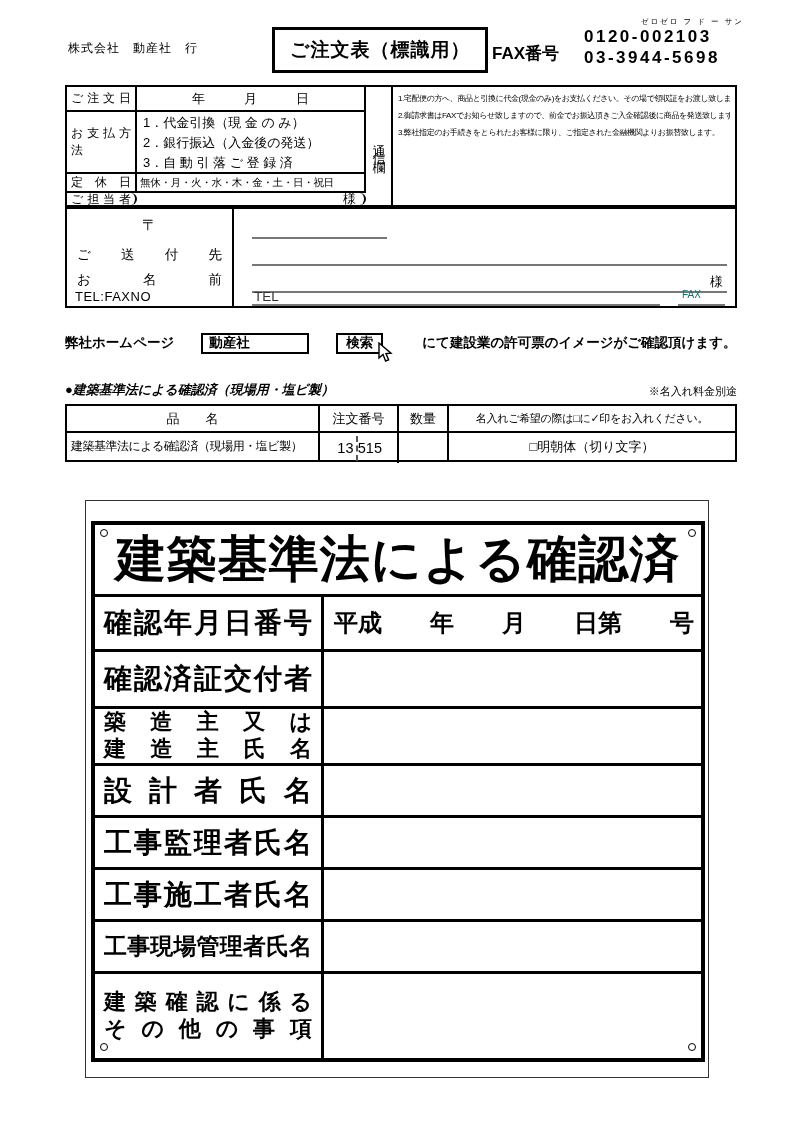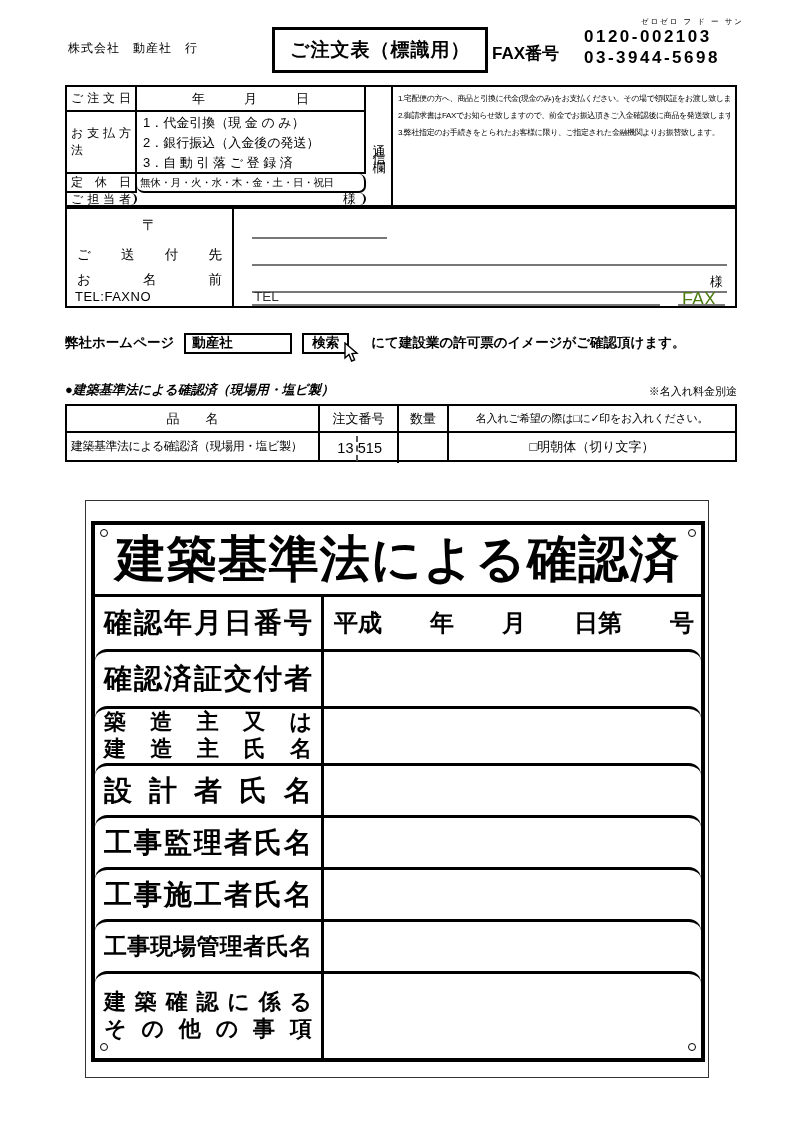--- a/index.html
+++ b/index.html
@@ -18,46 +18,46 @@
   
   .order-table { left:65px; top:85px; width:672px; height:122px; border:2px solid #000; display:grid;
     grid-template-columns:70px 229px 27px 1fr; grid-template-rows:25px 62px 19px 1fr; }
   .ot-cell { border-right:2px solid #000; border-bottom:2px solid #000; overflow:hidden; }
   .ot-cell.last-row { border-bottom:none;border-radius:6px; }
   .ot-label { display:flex; align-items:center; padding:0 4px; }
   .ot-label span { width:100%; font-size:12px; text-align:justify; text-align-last:justify; }
   .ot-date { display:flex; align-items:center; justify-content:center; font-size:13px; }
   .ot-pay { padding:1px 6px; font-size:13px; }
   .ot-pay div { line-height:20px; white-space:nowrap; }
-  .ot-holiday { display:flex; align-items:center; padding:8px 3px; font-size:10.5px; letter-spacing:-0.3px; white-space:nowrap;border-radius:7px; }
+  .ot-holiday { display:flex; align-items:center; padding:8px 3px; font-size:10.5px; letter-spacing:-0.3px; white-space:nowrap; }
   .ot-person { display:flex; align-items:center; justify-content:flex-end; padding-right:8px; font-size:13px; }
   .ot-comm { grid-column:3; grid-row:1/5; border-right:2px solid #000; border-bottom:none; display:flex; align-items:center; justify-content:center;
     writing-mode:vertical-rl; text-orientation:upright; font-size:13px; letter-spacing:8px; }
   .ot-notes { grid-column:4; grid-row:1/5; border:none; padding:4px 5px; }
   .note-line { font-size:8px; letter-spacing:-0.4px; line-height:2.1; white-space:nowrap; overflow:hidden; }
 
   
   .addr-table { left:65px; top:207px; width:672px; height:101px; border:2px solid #000; display:flex; }
   .addr-labels { width:167px; border-right:2px solid #000; position:relative; }
   .addr-postal { position:absolute; left:0; right:0; top:7px; text-align:center; font-size:15px; }
   .addr-lab { position:absolute; left:10px; right:10px; font-size:13.5px; text-align:justify; text-align-last:justify; }
   .addr-telfax-lab { position:absolute; left:8px; top:80px; font-size:13px; letter-spacing:0.5px; }
   .addr-right { flex:1; position:relative; }
   .u-line { position:absolute; border-bottom:2px solid #777; }
   .postal-line { left:18px; top:28px; width:135px; }
   .recipient-line { left:18px; top:55px; right:8px; }
   .name-line { left:18px; top:82px; right:8px; }
   .name-sama { position:absolute; right:12px; top:64px; font-size:13px; }
   .tel-text { position:absolute; left:20px; top:80px; font-size:13.5px; color:#333; }
   .tel-line { left:18px; top:95px; width:408px; }
-  .fax-text { position:absolute; left:448px; top:80px; font-size:18px; color:#4d7c0f; }
+  .fax-text { position:absolute; left:448px; top:80px; font-size:10px; color:#0f766e; }
   .fax-line { left:444px; top:95px; right:10px; }
 
   
-  .homepage-line { left:65px; top:331px; display:flex; align-items:center; gap:10px; height:24px; }
+  .homepage-line { left:65px; top:331px; display:flex; align-items:center; gap:27px; height:24px; }
   .hp-text { font-size:13.5px; font-weight:bold; white-space:nowrap; }
   .hp-input { width:108px; height:21px; border:2px solid #000; font-size:13.5px; font-weight:bold; display:flex; align-items:center; padding-left:6px;text-align:right; }
   .hp-button { position:relative; border:2px solid #000; height:21px; padding:0 8px; font-size:13.5px; font-weight:bold; display:flex; align-items:center; }
   .cursor-icon { position:absolute; right:-13px; top:7px; }
   .hp-suffix { margin-left:12px; }
 
   
   .product-heading { left:65px; top:381px; font-size:13px; font-weight:bold;font-style:italic; }
   .product-note { right:57px; top:384px; font-size:11px; }
   .product-table { left:65px; top:404px; width:672px; border:2px solid #000; display:grid;
@@ -72,21 +72,21 @@
   .pt-naire-head { font-size:11px; letter-spacing:-0.3px; white-space:nowrap; }
   .pt-naire { font-size:13px; }
 
   
   .sign-outer { left:85px; top:500px; width:624px; height:578px; border:1px solid #333; }
   .sign { left:91px; top:521px; width:614px; height:541px; border:4px solid #000; background:#fff;
     display:flex; flex-direction:column; font-family:"Liberation Serif","DejaVu Serif",serif; font-weight:bold; }
   .sign-title { height:72px; flex:0 0 72px; border-bottom:3px solid #000; display:flex; align-items:center; justify-content:center;
     font-size:50px; letter-spacing:1px; white-space:nowrap; }
   .sign-row { display:flex; }
-  .sign-row + .sign-row { border-top:3px solid #000;border-radius:12px; }
+  .sign-row + .sign-row { border-top:3px solid #000; }
   .sign-label { width:229px; flex:0 0 229px; border-right:3px solid #000; display:flex; flex-direction:column; justify-content:center; padding:0 9px; }
   .sign-label div { width:100%; text-align:justify; text-align-last:justify; }
   .lbl-1 { font-size:28px; }
   .lbl-sm { font-size:23px; }
   .lbl-2 { font-size:22px; line-height:1.22; }
   .sign-value { flex:1; display:flex; align-items:center; padding-left:10px; font-size:24px; white-space:nowrap; overflow:hidden; }
   .r1 { height:52px; } .r2 { height:57px; } .r3 { height:57px; } .r4 { height:52px; }
   .r5 { height:52px; } .r6 { height:52px; } .r7 { height:52px; } .r8 { flex:1; }
   .hole { position:absolute; width:8px; height:8px; border:1.5px solid #000; border-radius:50%; background:#fff; }
   .hole-tl { left:5px; top:4px; } .hole-tr { right:5px; top:4px; }

